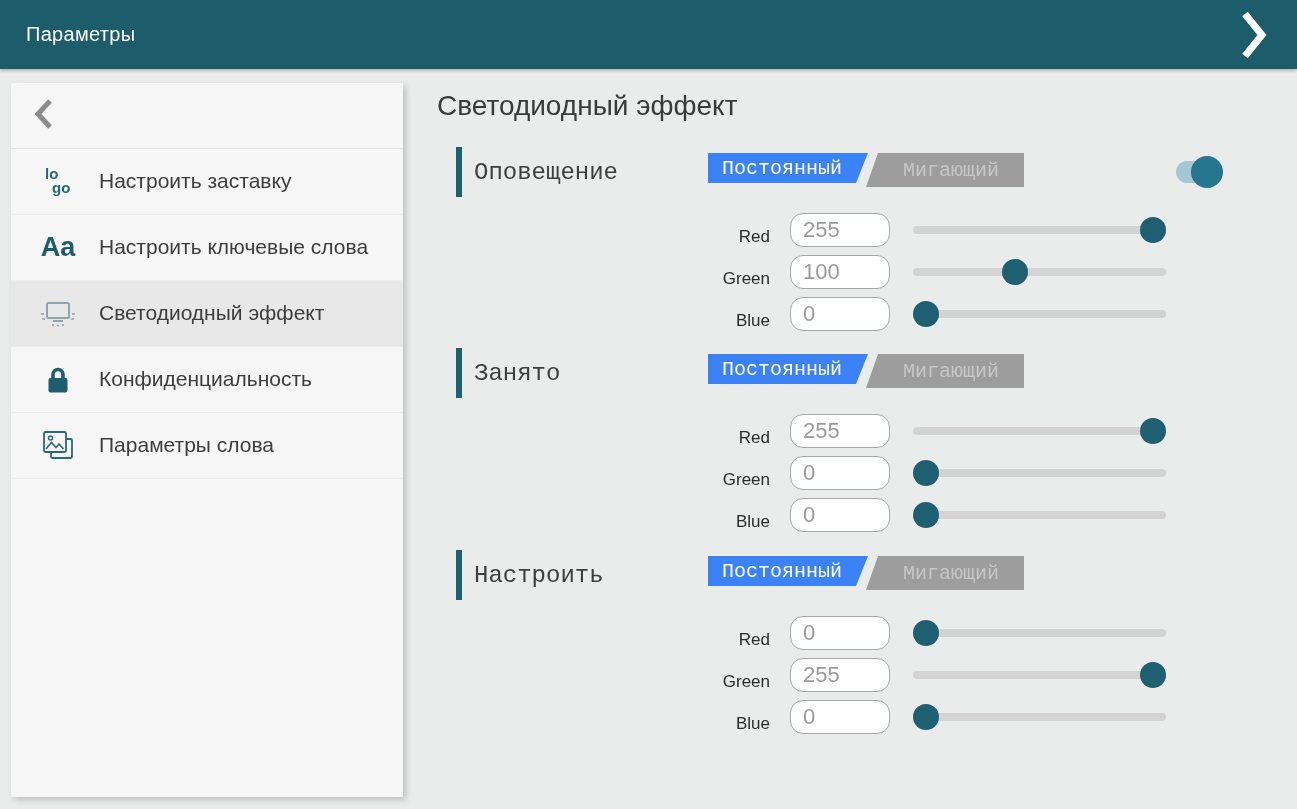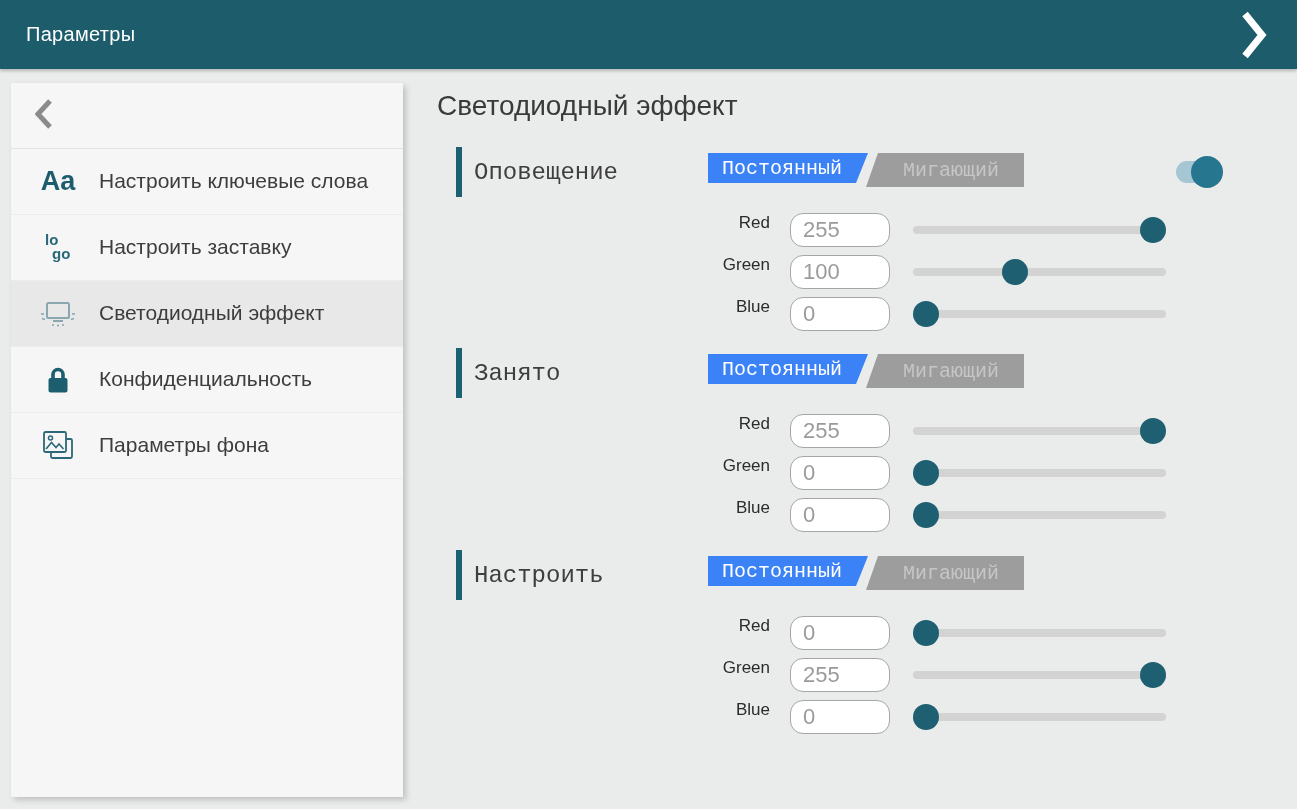--- a/index.html
+++ b/index.html
@@ -64,21 +64,21 @@
     display:flex; align-items:center; justify-content:center; padding-left:12px;
     clip-path:polygon(12px 0, 100% 0, 100% 100%, 0 100%); cursor:pointer;
   }
 
   .switch { position:absolute; left:739px; top:14px; width:42px; height:22px; cursor:pointer; }
   .switch-track { width:42px; height:22px; border-radius:11px; background:#a4c7d3; }
   .switch-knob { position:absolute; top:-5px; left:-5px; width:32px; height:32px; border-radius:50%; background:#26768f; }
   .switch.on .switch-knob { left:15px; }
 
   .rows { margin-top:16px; }
-  .row { display:flex; align-items:flex-start; height:34px; margin-bottom:8px; }
+  .row { display:flex; align-items:flex-end; height:34px; margin-bottom:8px; }
   .row-label { width:353px; text-align:right; padding-right:20px; font-size:17px; color:#2b2b2b; }
   .num-input {
     width:100px; height:34px; border:1px solid #a6a6a6; border-radius:13px;
     background:#ffffff; font-family:inherit; font-size:22px; color:#9b9b9b;
     padding:0 0 0 12px; outline:none;
   }
   .slider { position:relative; margin-left:23px; width:253px; height:34px; cursor:pointer; }
   .slider-track { position:absolute; left:0; right:0; top:13px; height:8px; border-radius:4px; background:#d3d3d3; }
   .slider-thumb { position:absolute; top:4px; width:26px; height:26px; border-radius:50%; background:#1e5f71; cursor:pointer; }
 </style>
@@ -99,33 +99,33 @@
   <div class="side-back">
     <span>
       <svg width="18" height="30" viewBox="0 0 18 30">
         <polyline points="15,2 3,15 15,28" fill="none" stroke="#8b8b8b" stroke-width="5"></polyline>
       </svg>
     </span>
   </div>
 
   <div class="side-item">
     <div class="icon-box">
-      <span class="aa-icon">Aa</span>
-    </div>
-    <div class="side-label">Настроить ключевые слова</div>
-  </div>
-
-  <div class="side-item">
-    <div class="icon-box">
       <div class="logo-icon">
         <span class="lo">lo</span>
         <span class="go">go</span>
       </div>
     </div>
     <div class="side-label">Настроить заставку</div>
+  </div>
+
+  <div class="side-item">
+    <div class="icon-box">
+      <span class="aa-icon">Aa</span>
+    </div>
+    <div class="side-label">Настроить ключевые слова</div>
   </div>
 
   <div class="side-item selected">
     <div class="icon-box">
       <svg width="38" height="28" viewBox="0 0 38 28">
         <rect x="8" y="3" width="22" height="15" rx="1.5" fill="none" stroke="#8aa7b0" stroke-width="2"></rect>
         <line x1="14" y1="21" x2="24" y2="21" stroke="#8aa7b0" stroke-width="2"></line>
         <line x1="2" y1="14" x2="5" y2="14" stroke="#8aa7b0" stroke-width="1.6"></line>
         <line x1="3" y1="18.5" x2="6" y2="19.5" stroke="#8aa7b0" stroke-width="1.6"></line>
         <line x1="33" y1="14" x2="36" y2="14" stroke="#8aa7b0" stroke-width="1.6"></line>
@@ -150,21 +150,21 @@
 
   <div class="side-item">
     <div class="icon-box">
       <svg width="36" height="34" viewBox="0 0 36 34">
         <rect x="11" y="10" width="21" height="19" rx="1.5" fill="none" stroke="#2c6878" stroke-width="1.8"></rect>
         <rect x="4" y="3" width="22" height="20" rx="1.5" fill="#f6f6f6" stroke="#2c6878" stroke-width="1.8"></rect>
         <circle cx="10.5" cy="9" r="2" fill="none" stroke="#2c6878" stroke-width="1.5"></circle>
         <path d="M6 20 l5.5 -6.5 l4.5 5 l3 -3.5 l4.5 5" fill="none" stroke="#2c6878" stroke-width="1.6"></path>
       </svg>
     </div>
-    <div class="side-label">Параметры фона</div>
+    <div class="side-label">Параметры слова</div>
   </div>
 
 </div>
 
 <div class="main">
   <div class="main-title">Светодиодный эффект</div>
 
   <div class="section sec-1">
     <div class="section-head">
       <div class="accent-bar"></div>

